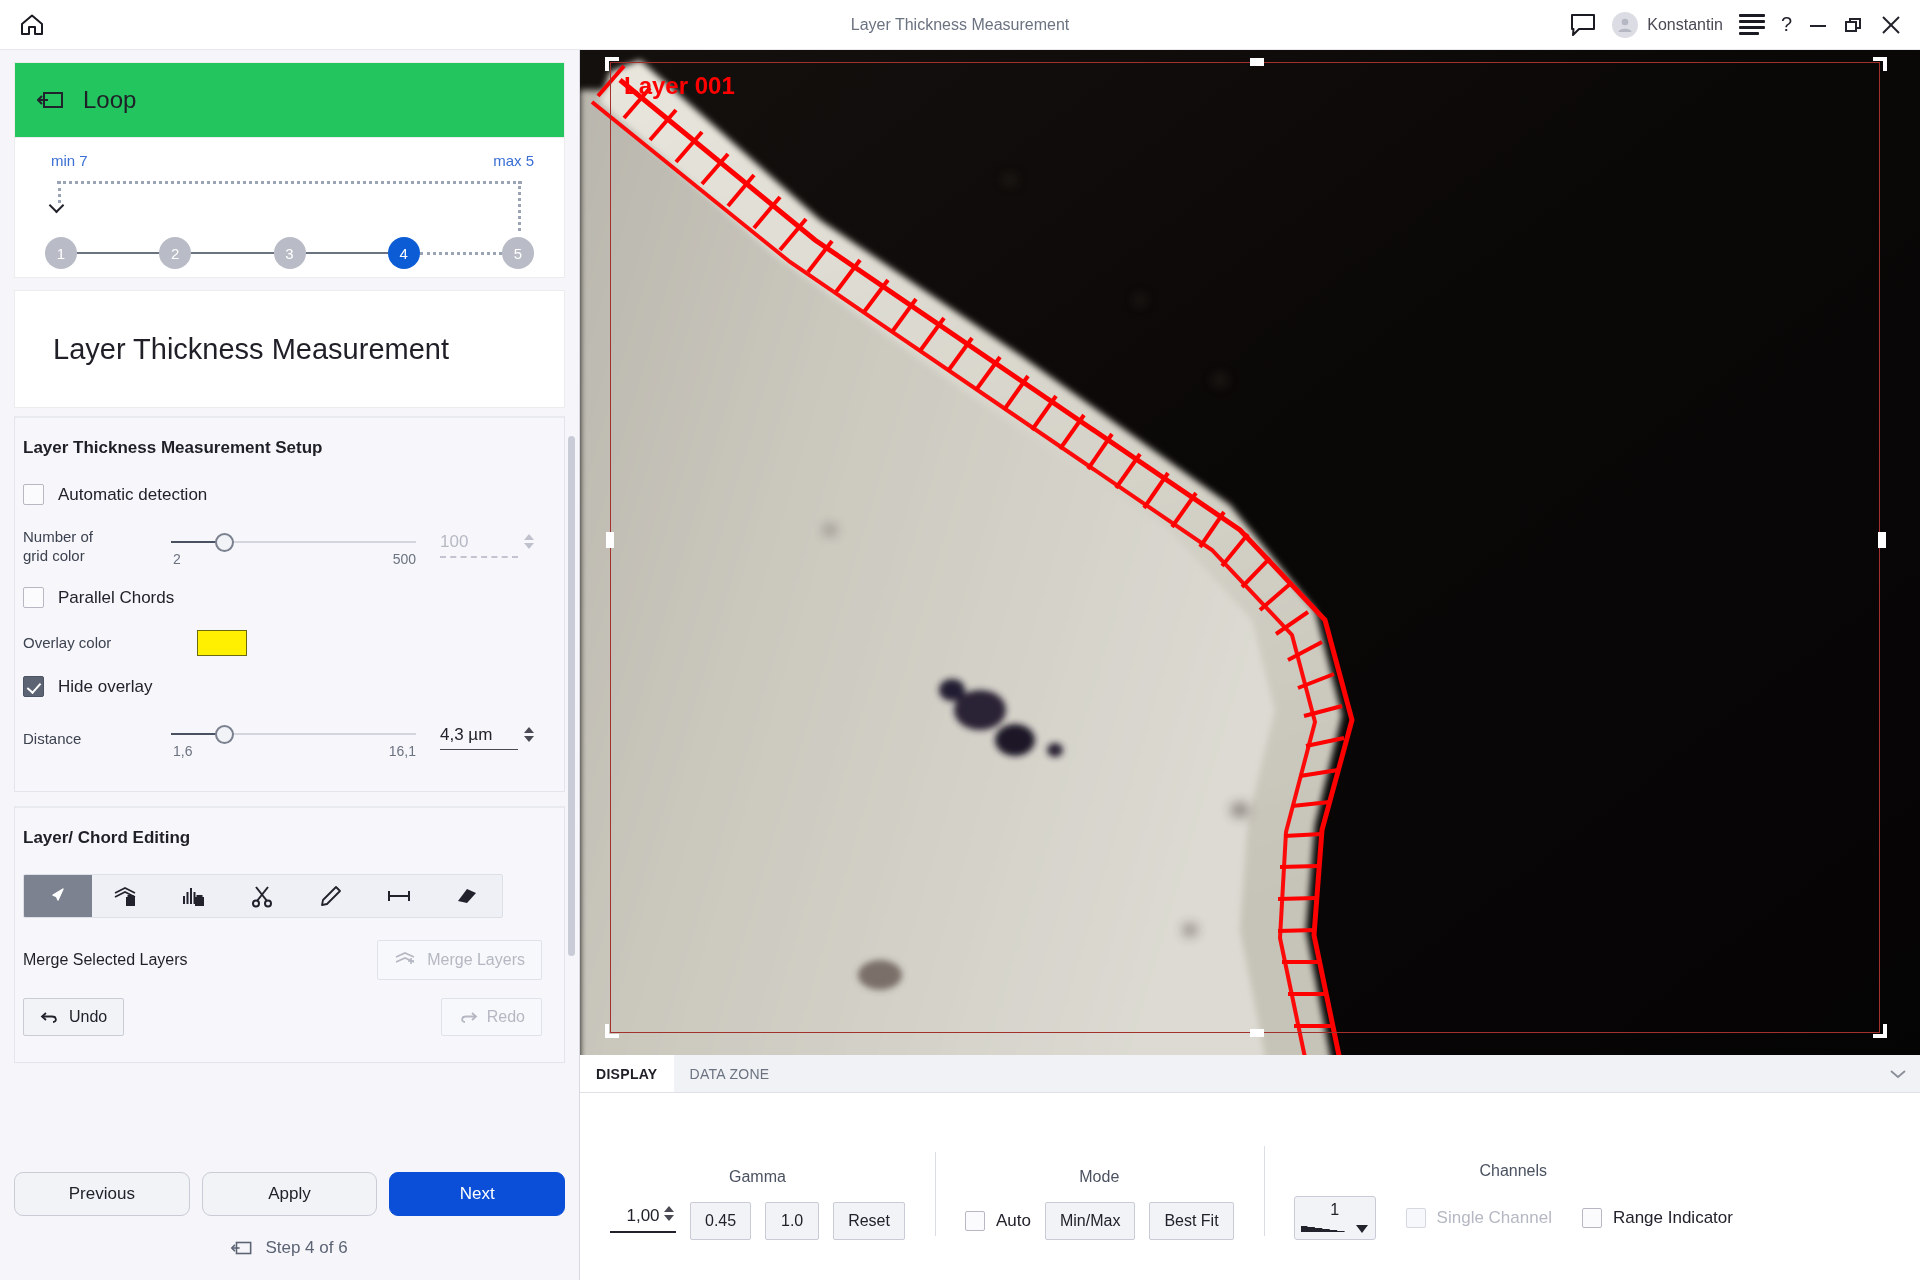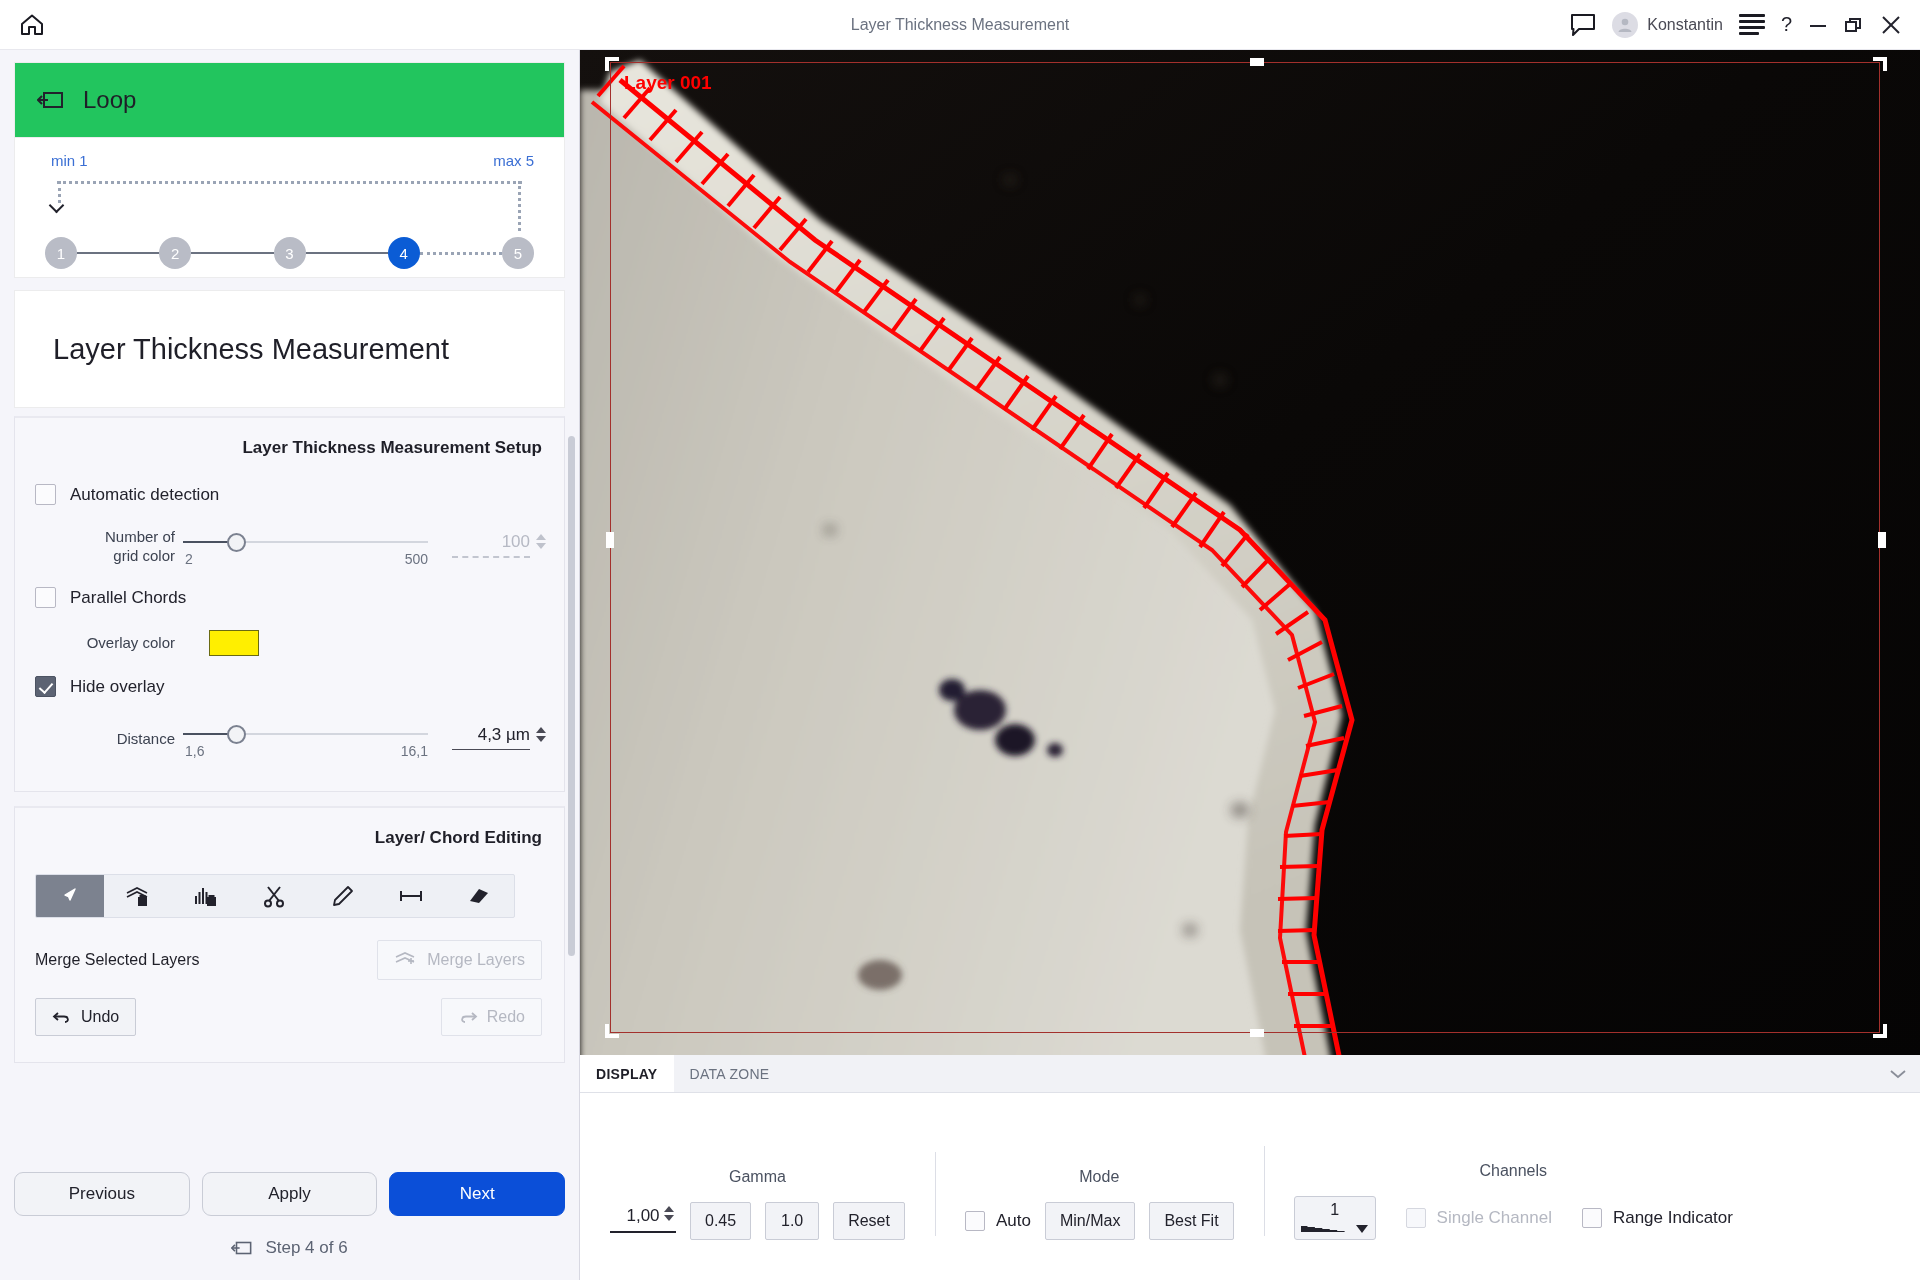--- a/index.html
+++ b/index.html
@@ -101,22 +101,21 @@
 
   .scrollwrap { flex: 1; min-height: 0; position: relative; overflow: hidden; margin-top: 8px; }
   .scrollinner { position: absolute; inset: 0; padding: 0 14px; }
   .scrollbar {
     position: absolute; right: 4px; top: 20px; width: 7px; height: 520px;
     background: #c9ccd6; border-radius: 4px; z-index: 4;
   }
 
   .sect {
     background: #f7f7fb; border: 1px solid #e4e4ec; border-top: 2px solid #e9e9f0;
-    padding: 20px 22px 26px 20px;
-    text-align: right;
+    padding: 20px 22px 26px 8px;
   }
   .sect + .sect { margin-top: 14px; }
   .sect-title { font-size: 17px; font-weight: bold; color: #1f1f28; margin-bottom: 26px; }
 
   .row { display: flex; align-items: center; margin-bottom: 20px; }
   .chkrow { display: flex; align-items: center; gap: 14px; margin-bottom: 22px; }
   .chk {
     width: 21px; height: 21px; border: 1px solid #b8b8c4; background: #fbfbfd;
     border-radius: 2px; flex: 0 0 21px;
   }
@@ -200,21 +199,21 @@
   .viewer {
     position: relative; flex: 1; min-height: 0; overflow: hidden;
     background: #050505;
   }
   .micro { position: absolute; inset: 0; }
   .roi {
     position: absolute; border: 1px solid #a3302c; pointer-events: none;
   }
   .handle { position: absolute; width: 11px; height: 11px; background: #ffffff; }
   .layerlabel {
-    position: absolute; color: #ff0000; font-size: 19px; font-weight: bold;
+    position: absolute; color: #ff0000; font-size: 24px; font-weight: bold;
     font-family: "Liberation Sans", sans-serif; white-space: nowrap;
   }
 
   
   .dock { flex: 0 0 225px; background: #ffffff; display: flex; flex-direction: column; }
   .docktabs {
     height: 38px; background: #f1f2f6; display: flex; align-items: stretch;
     border-bottom: 1px solid #dfe1e8; position: relative;
   }
   .dtab {
@@ -316,21 +315,21 @@
       <div class="loop-card">
         <svg width="28" height="22" viewBox="0 0 28 22">
           <rect x="7" y="4" width="18" height="14" fill="none" stroke="#22222c" stroke-width="2"></rect>
           <line x1="1" y1="11" x2="11" y2="11" stroke="#22222c" stroke-width="2"></line>
           <path d="M5 7 L1 11 L5 15" fill="none" stroke="#22222c" stroke-width="2"></path>
         </svg>
         <div class="loop-title">Loop</div>
       </div>
 
       <div class="stepper-card">
-        <div class="minmax min-lbl">min 1</div>
+        <div class="minmax min-lbl">min 7</div>
         <div class="minmax max-lbl">max 5</div>
         <div class="dotline"></div>
         <div class="dot-vert-l"></div>
         <div class="dot-vert-r"></div>
         <div class="chev-down"></div>
         <div class="steps">
           <div class="snode">1</div>
           <div class="seg"></div>
           <div class="snode">2</div>
           <div class="seg"></div>

